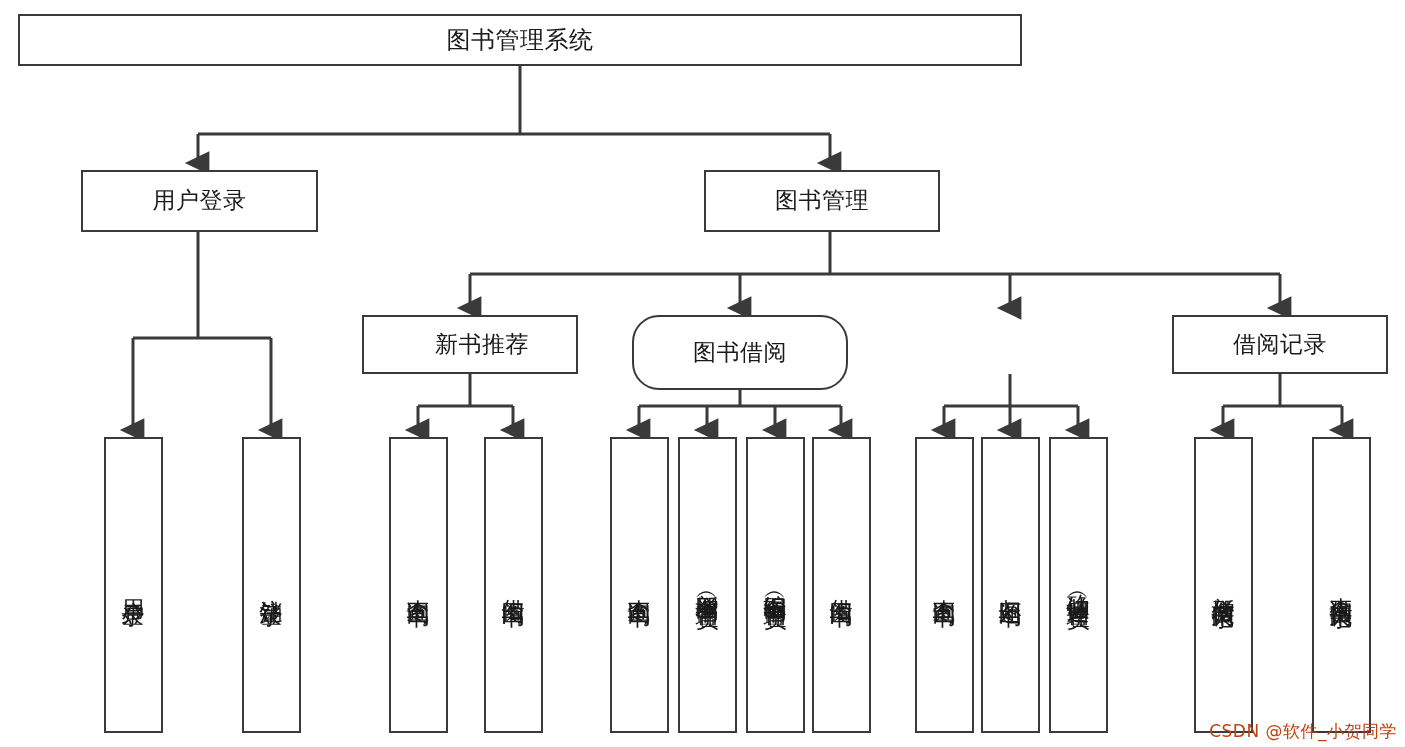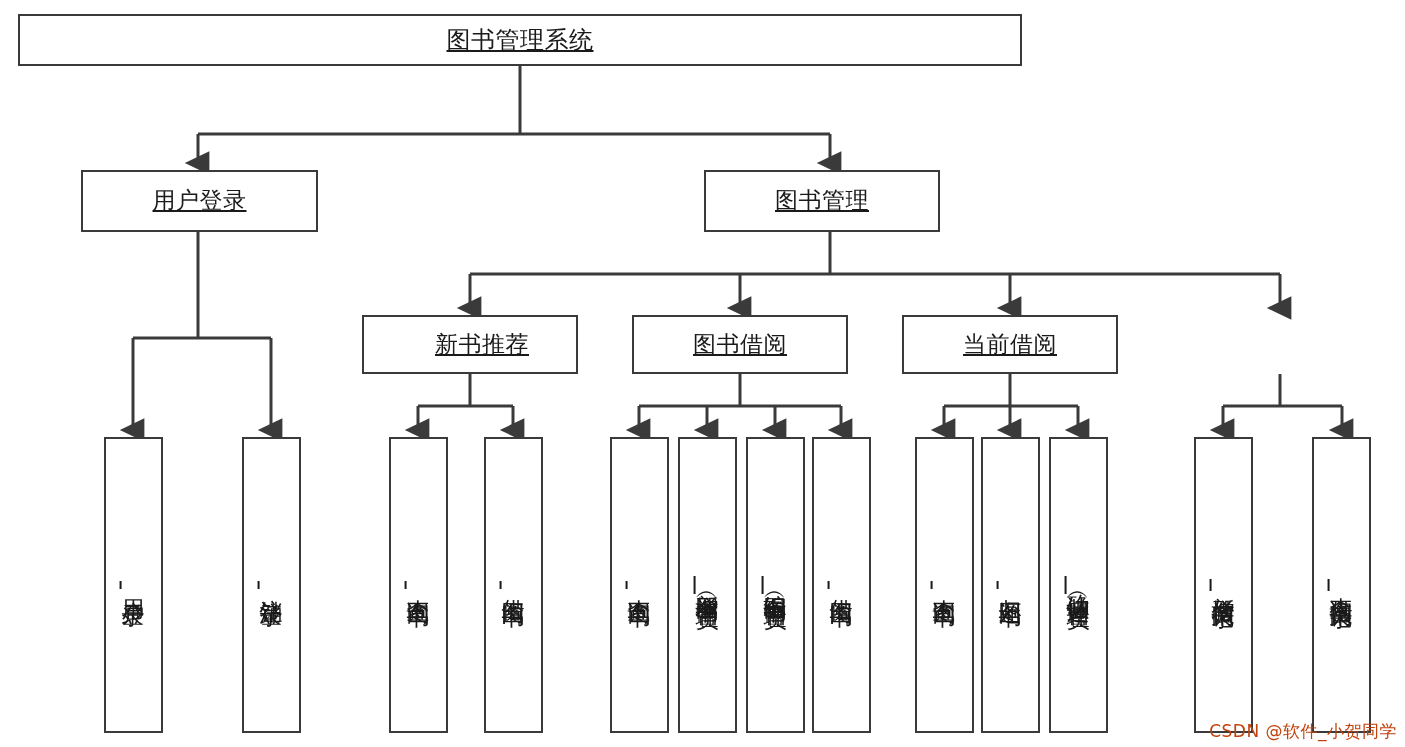--- a/index.html
+++ b/index.html
@@ -35,21 +35,20 @@
     align-items: center;
     justify-content: center;
     color: #1a1a1a;
     z-index: 2;
   }
   .node .label {
     display: block;
     text-align: right;
     line-height: 1.18;
     letter-spacing: 0.5px;
-    text-decoration: underline;
   }
   
   .node.h .label {
     font-size: 23px;
     white-space: nowrap;
   }
   .node.root .label {
     font-size: 24px;
   }
   
@@ -140,25 +139,25 @@
   <div class="node h" style="left:81px; top:170px; width:237px; height:62px;">
     <span class="label">用户登录</span>
   </div>
   <div class="node h" style="left:704px; top:170px; width:236px; height:62px;">
     <span class="label">图书管理</span>
   </div>
 
   <div class="node h" style="left:362px; top:315px; width:216px; height:59px;padding-left:24px;">
     <span class="label">新书推荐</span>
   </div>
-  <div class="node h" style="left:632px; top:315px; width:216px; height:59px;">
+  <div class="node h" style="left:632px; top:315px; width:216px; height:75px;border-radius:27px;">
     <span class="label">图书借阅</span>
   </div>
-  <div class="node h" style="left:902px; top:315px; width:216px; height:59px;">
-    <span class="label">当前借阅</span>
+  <div class="node h" style="left:1172px; top:315px; width:216px; height:59px;">
+    <span class="label">借阅记录</span>
   </div>
 
   <div class="node v" style="left:104px; top:437px; width:59px; height:296px;">
     <span class="label">用户登录</span>
   </div>
   <div class="node v" style="left:242px; top:437px; width:59px; height:296px;">
     <span class="label">注销登录</span>
   </div>
 
   <div class="node v" style="left:389px; top:437px; width:59px; height:296px;">

